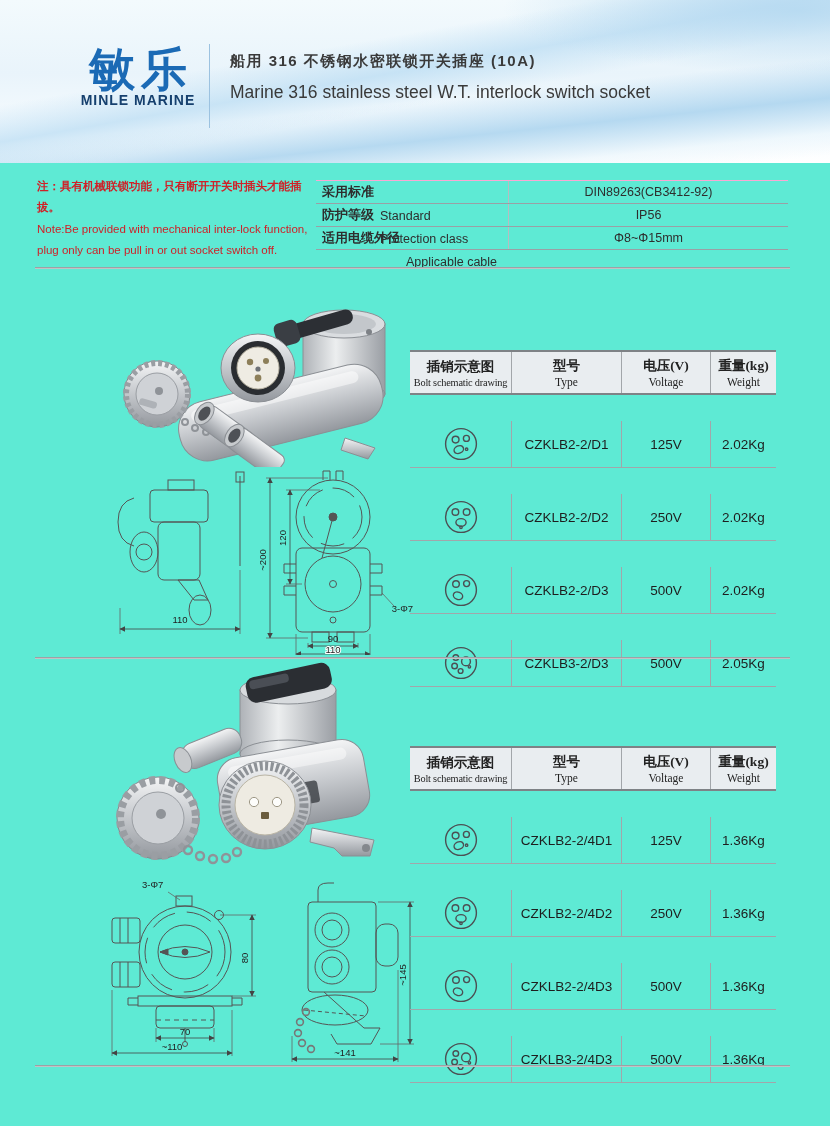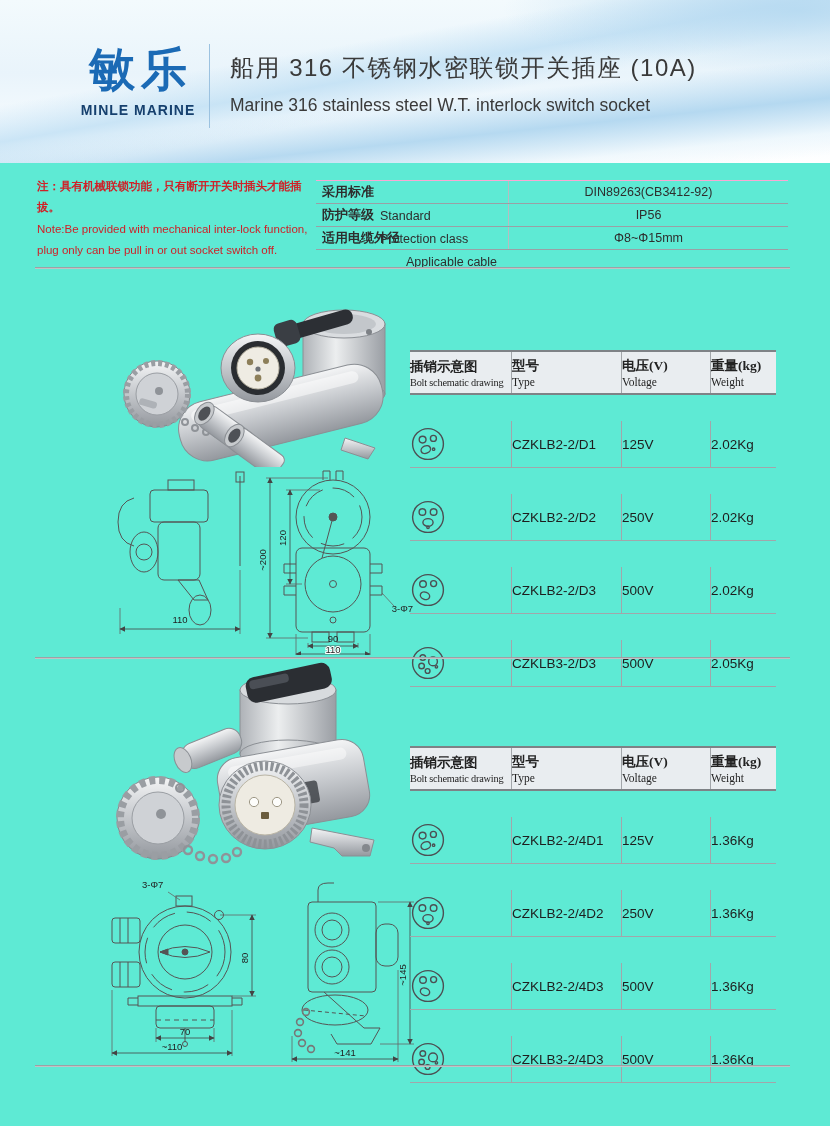--- a/index.html
+++ b/index.html
@@ -8,24 +8,24 @@
 
   
   .hero{position:absolute;top:0;left:0;width:830px;height:163px;
     background:
       radial-gradient(ellipse 420px 90px at 96% 6%, rgba(183,218,241,.95), rgba(183,218,241,0) 70%),
       linear-gradient(170deg, rgba(255,255,255,0) 34%, rgba(187,221,243,.75) 46%, rgba(255,255,255,0) 58%),
       linear-gradient(174deg, rgba(255,255,255,0) 58%, rgba(170,211,238,.85) 74%, rgba(228,243,251,.5) 88%, rgba(255,255,255,0) 97%),
       linear-gradient(180deg,#f3fafd 0%,#e9f4fb 45%,#f6fbfe 80%,#ffffff 100%);}
   .logo{position:absolute;left:60px;top:46px;width:156px;text-align:center;}
   .logo-cn{font-size:46px;line-height:1;font-weight:bold;color:#1b6ab5;letter-spacing:6px;text-indent:6px;}
-  .logo-en{margin-top:10px;font-size:14px;font-weight:bold;color:#16406e;letter-spacing:1px;}
+  .logo-en{margin-top:0;font-size:14px;font-weight:bold;color:#16406e;letter-spacing:1px;}
   .vsep{position:absolute;left:209px;top:44px;width:1px;height:84px;background:#9cc2e0;}
   .titles{position:absolute;left:230px;top:52px;}
-  .title-cn{font-size:24px;font-weight:normal;color:#3a3a3a;letter-spacing:1.5px;}
+  .title-cn{font-size:15px;font-weight:bold;color:#3a3a3a;letter-spacing:1.5px;}
   .title-en{margin-top:11px;font-size:17.5px;color:#3a3a3a;}
 
   
   .note{position:absolute;left:37px;top:176px;width:282px;color:#cf2128;font-size:11.5px;line-height:1.85;}
   .note-cn{font-weight:bold;font-size:11.5px;letter-spacing:0;}
 
   
   .spec{position:absolute;left:316px;top:180px;width:472px;border-top:1px solid #f9a8d4;}
   .spec-row{display:flex;height:22px;align-items:stretch;border-bottom:1px solid #9aa0a5;}
   .spec-label{width:186px;padding-left:6px;border-right:1px solid #b8bcc0;display:flex;align-items:center;gap:6px;}
@@ -36,21 +36,21 @@
   
   .hr{position:absolute;left:35px;width:755px;height:2px;background:linear-gradient(#8d9093,#d2d5d7);}
   .hr1{top:267px}.hr2{top:657px}.hr3{top:1065px}
 
   
   .ptable{position:absolute;left:410px;width:366px;border-top:2px solid #7e8286;}
   .t1{top:350px}.t2{top:746px}
   .trow{display:grid;grid-template-columns:102px 110px 89px 65px;border-bottom:1px solid #a2a6aa;}
   .trow.head{background:#e9edf0;border-bottom:2px solid #7e8286;height:41px;}
   .trow.data{height:46px;margin-top:26px;}
-  .tc{display:flex;flex-direction:column;align-items:flex-start;justify-content:center;border-right:1px solid #a2a6aa;min-width:0;}
+  .tc{display:flex;flex-direction:column;align-items:center;justify-content:center;border-right:1px solid #a2a6aa;min-width:0;}
   .tc:last-child{border-right:none;}
   .tc-cn{font-family:"Liberation Serif",serif;font-weight:bold;font-size:13.5px;color:#222;}
   .tc-en{font-family:"Liberation Serif",serif;font-size:11.5px;color:#222;margin-top:1px;}
   .tc-en.small{font-size:10.3px;letter-spacing:-0.2px;}
   .trow.data .tc{font-size:13.5px;color:#1e1e1e;}
   svg.pin{width:36px;height:36px;display:block;}
 
   
   .fig{position:absolute;}
   .photo1{left:105px;top:272px;width:295px;height:195px;}

